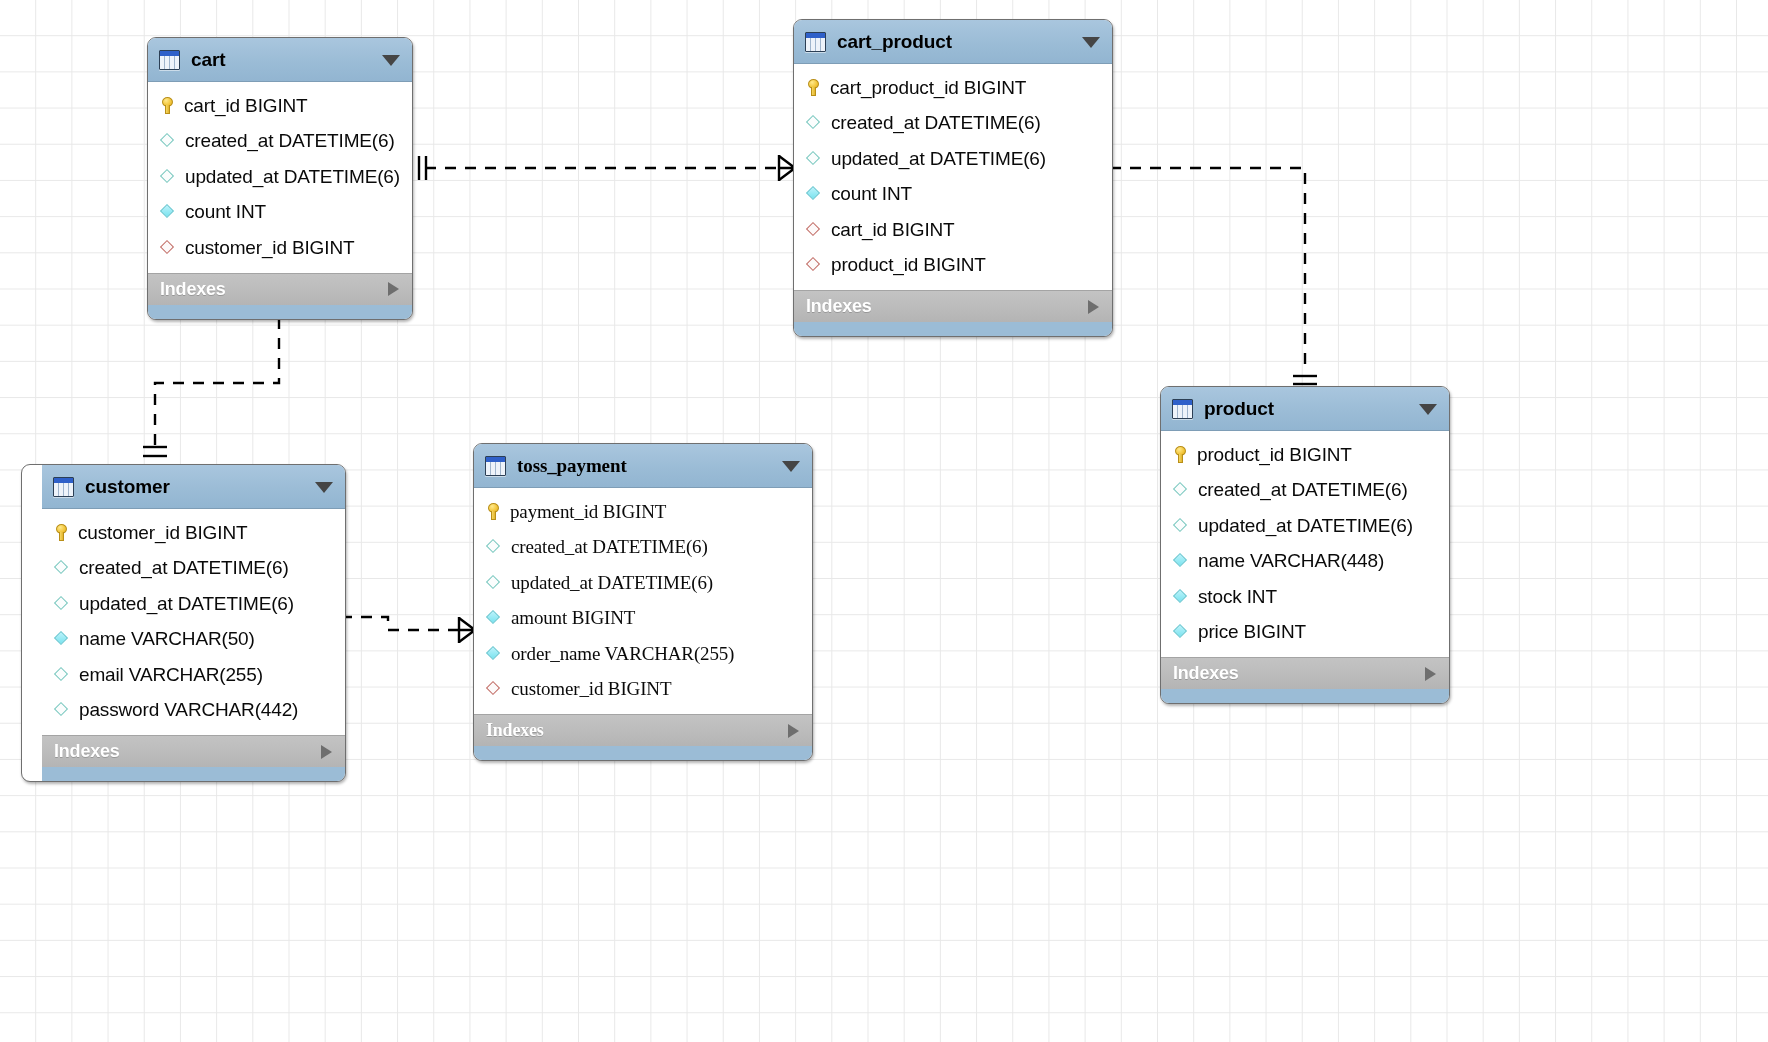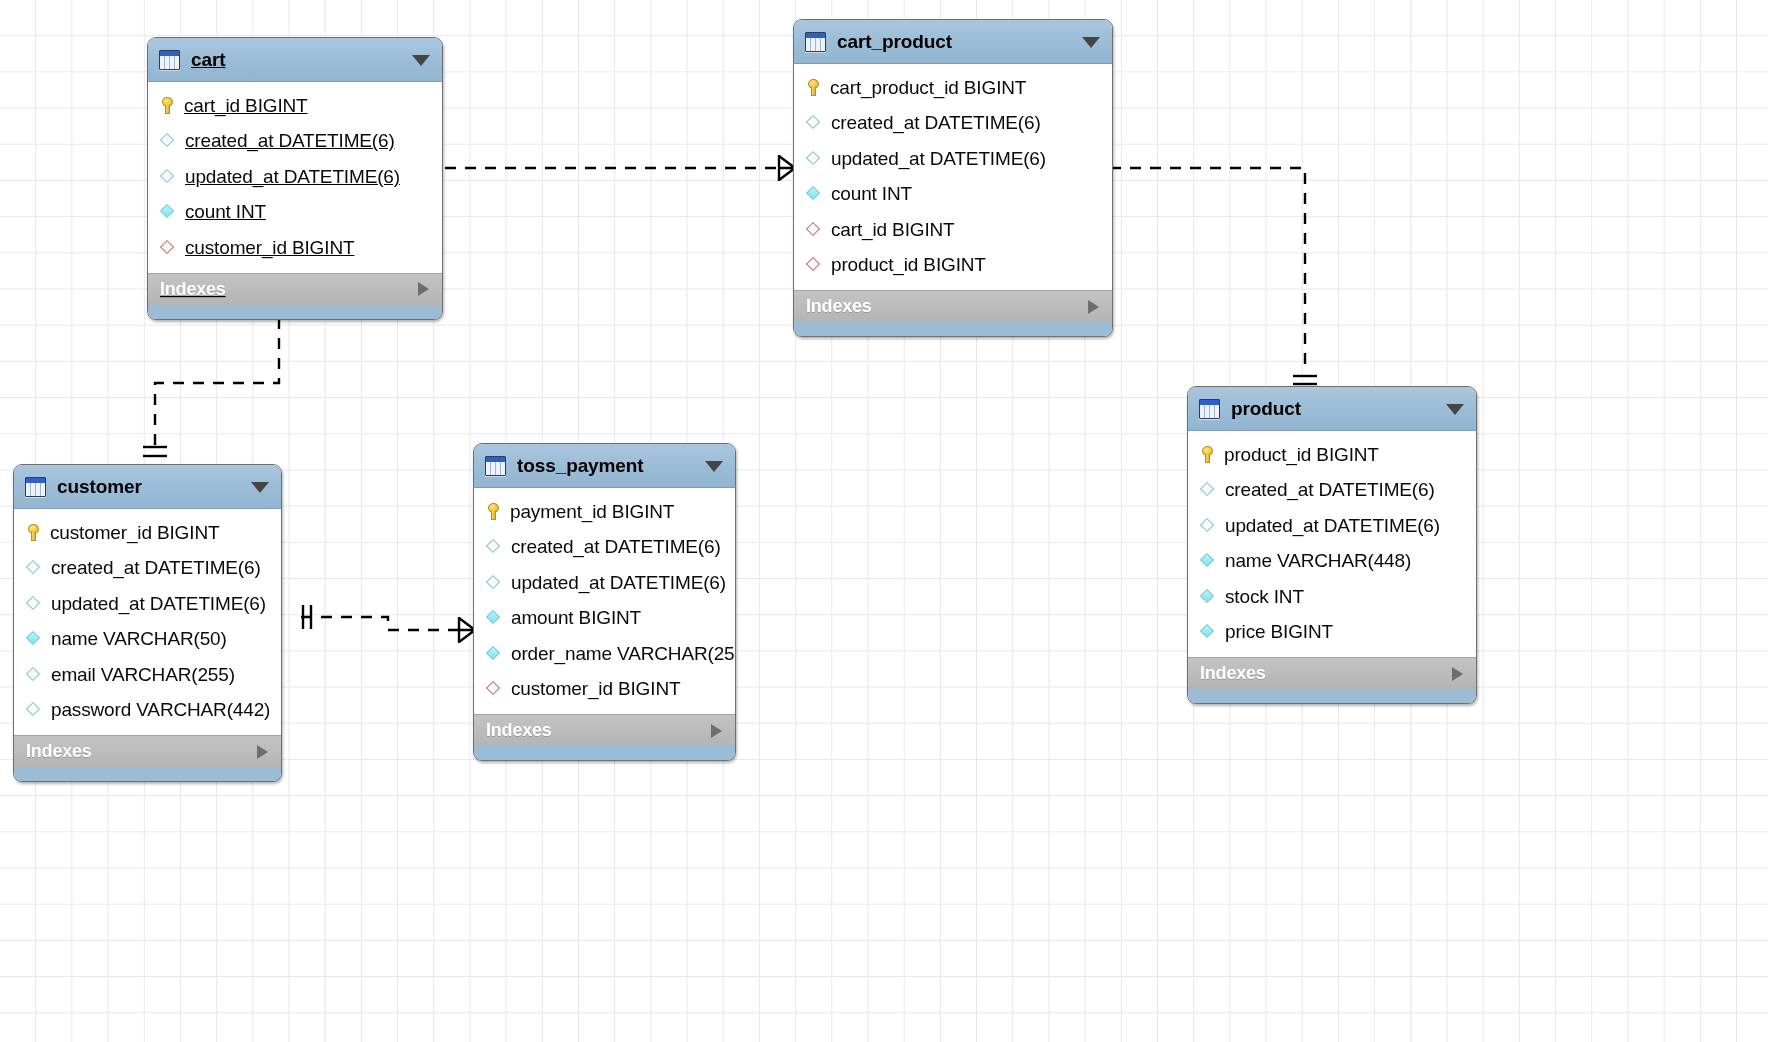--- a/index.html
+++ b/index.html
@@ -241,21 +241,21 @@
 
     <line x1="303" y1="605" x2="303" y2="629"></line>
     <line x1="311" y1="605" x2="311" y2="629"></line>
 
     <line x1="459" y1="617" x2="459" y2="643"></line>
     <path d="M475 630 L459 618 M475 630 L459 642 M475 630 L459 630"></path>
   </g>
 </svg>
 
 <div id="figures">
-    <div class="table-fig" style="left: 147px; top: 37px; width: 296px; text-decoration: underline;">
+    <div class="table-fig" style="left: 147px; top: 37px; width: 266px;">
       <div class="tbl-header">
         <span class="tbl-icon"></span>
         <span class="tbl-title">cart</span>
         <span class="tbl-caret"></span>
       </div>
       <div class="tbl-cols">
         <div class="col-row">
           <span class="col-ico ico-pk"><i></i></span>
           <span class="col-txt">cart_id BIGINT</span>
         </div>
@@ -331,21 +331,21 @@
           </span>
           <span class="col-txt">product_id BIGINT</span>
         </div>
       </div>
       <div class="tbl-indexes">
         <span class="idx-label">Indexes</span>
         <span class="idx-caret"></span>
       </div>
       <div class="tbl-footer"></div>
     </div>
-    <div class="table-fig" style="left: 1160px; top: 386px; width: 290px; margin-left: 27px;">
+    <div class="table-fig" style="left: 1160px; top: 386px; width: 290px;">
       <div class="tbl-header">
         <span class="tbl-icon"></span>
         <span class="tbl-title">product</span>
         <span class="tbl-caret"></span>
       </div>
       <div class="tbl-cols">
         <div class="col-row">
           <span class="col-ico ico-pk"><i></i></span>
           <span class="col-txt">product_id BIGINT</span>
         </div>
@@ -379,21 +379,21 @@
           </span>
           <span class="col-txt">price BIGINT</span>
         </div>
       </div>
       <div class="tbl-indexes">
         <span class="idx-label">Indexes</span>
         <span class="idx-caret"></span>
       </div>
       <div class="tbl-footer"></div>
     </div>
-    <div class="table-fig" style="left: 13px; top: 464px; width: 269px;">
+    <div class="table-fig" style="left: 21px; top: 464px; width: 325px; padding-left: 20px;">
       <div class="tbl-header">
         <span class="tbl-icon"></span>
         <span class="tbl-title">customer</span>
         <span class="tbl-caret"></span>
       </div>
       <div class="tbl-cols">
         <div class="col-row">
           <span class="col-ico ico-pk"><i></i></span>
           <span class="col-txt">customer_id BIGINT</span>
         </div>
@@ -427,21 +427,21 @@
           </span>
           <span class="col-txt">password VARCHAR(442)</span>
         </div>
       </div>
       <div class="tbl-indexes">
         <span class="idx-label">Indexes</span>
         <span class="idx-caret"></span>
       </div>
       <div class="tbl-footer"></div>
     </div>
-    <div class="table-fig" style="left: 473px; top: 443px; width: 263px;">
+    <div class="table-fig" style="left: 473px; top: 443px; width: 340px; font-family: Liberation Serif, serif;">
       <div class="tbl-header">
         <span class="tbl-icon"></span>
         <span class="tbl-title">toss_payment</span>
         <span class="tbl-caret"></span>
       </div>
       <div class="tbl-cols">
         <div class="col-row">
           <span class="col-ico ico-pk"><i></i></span>
           <span class="col-txt">payment_id BIGINT</span>
         </div>

